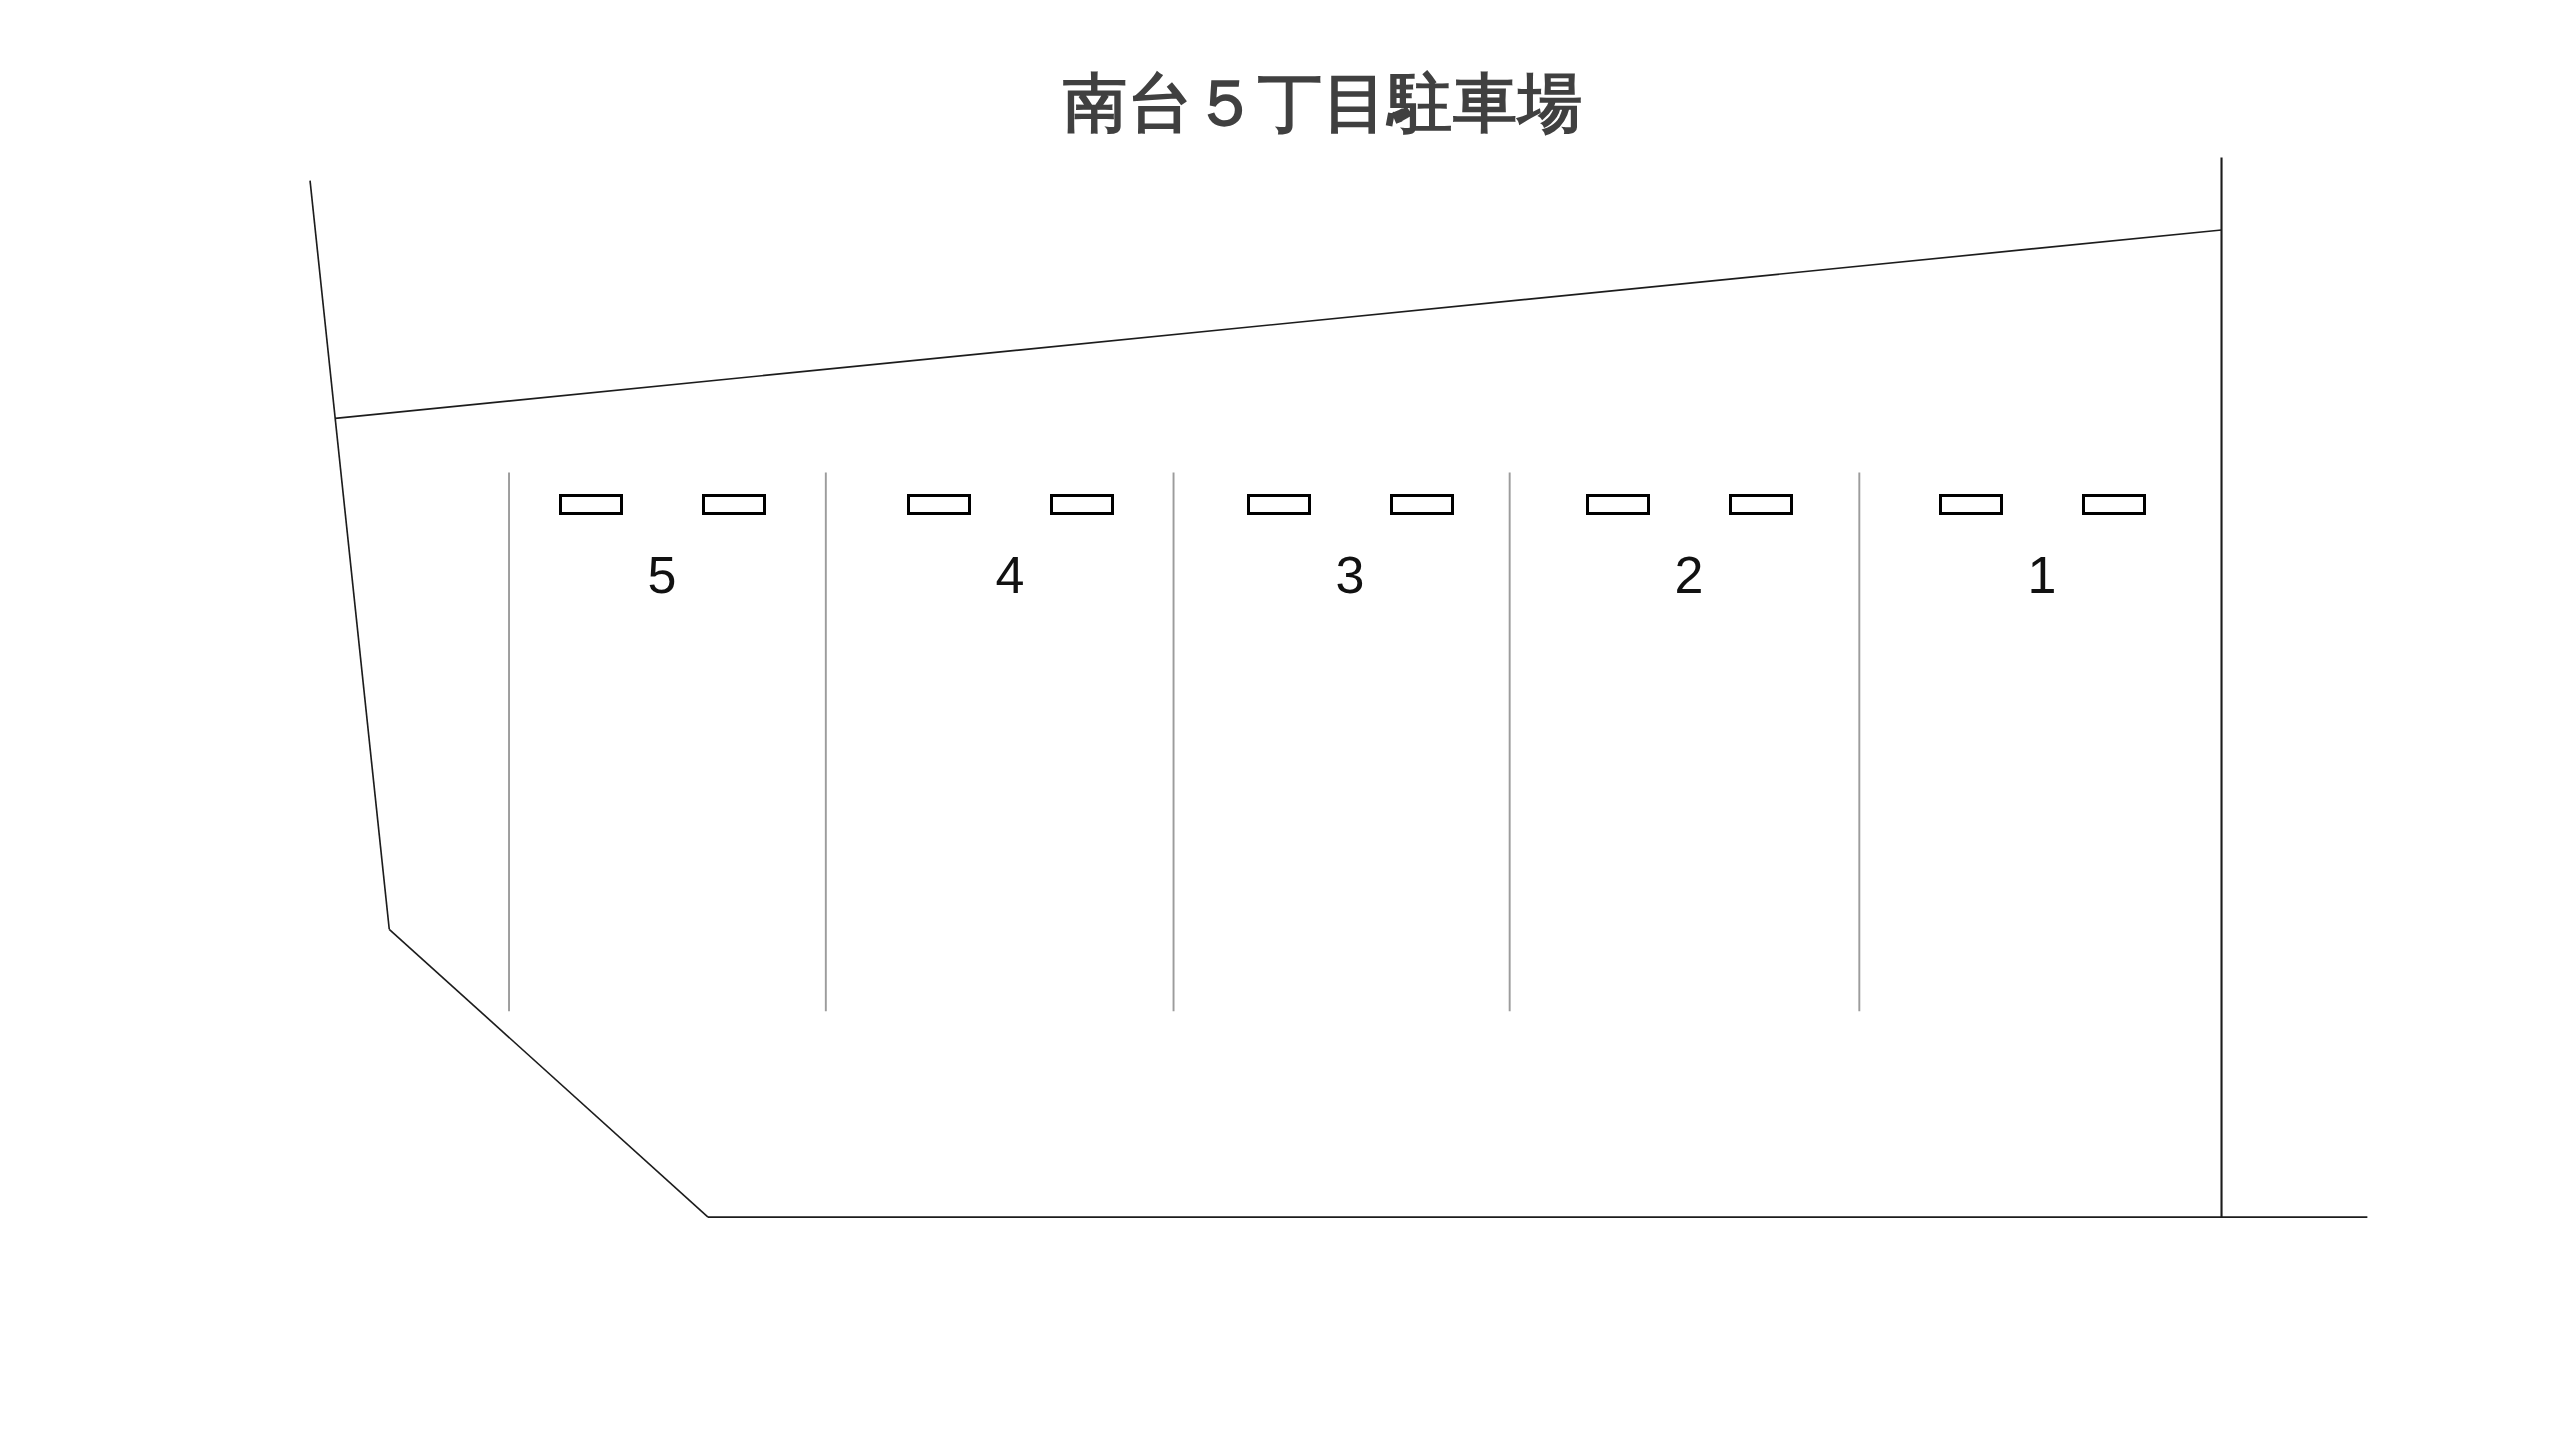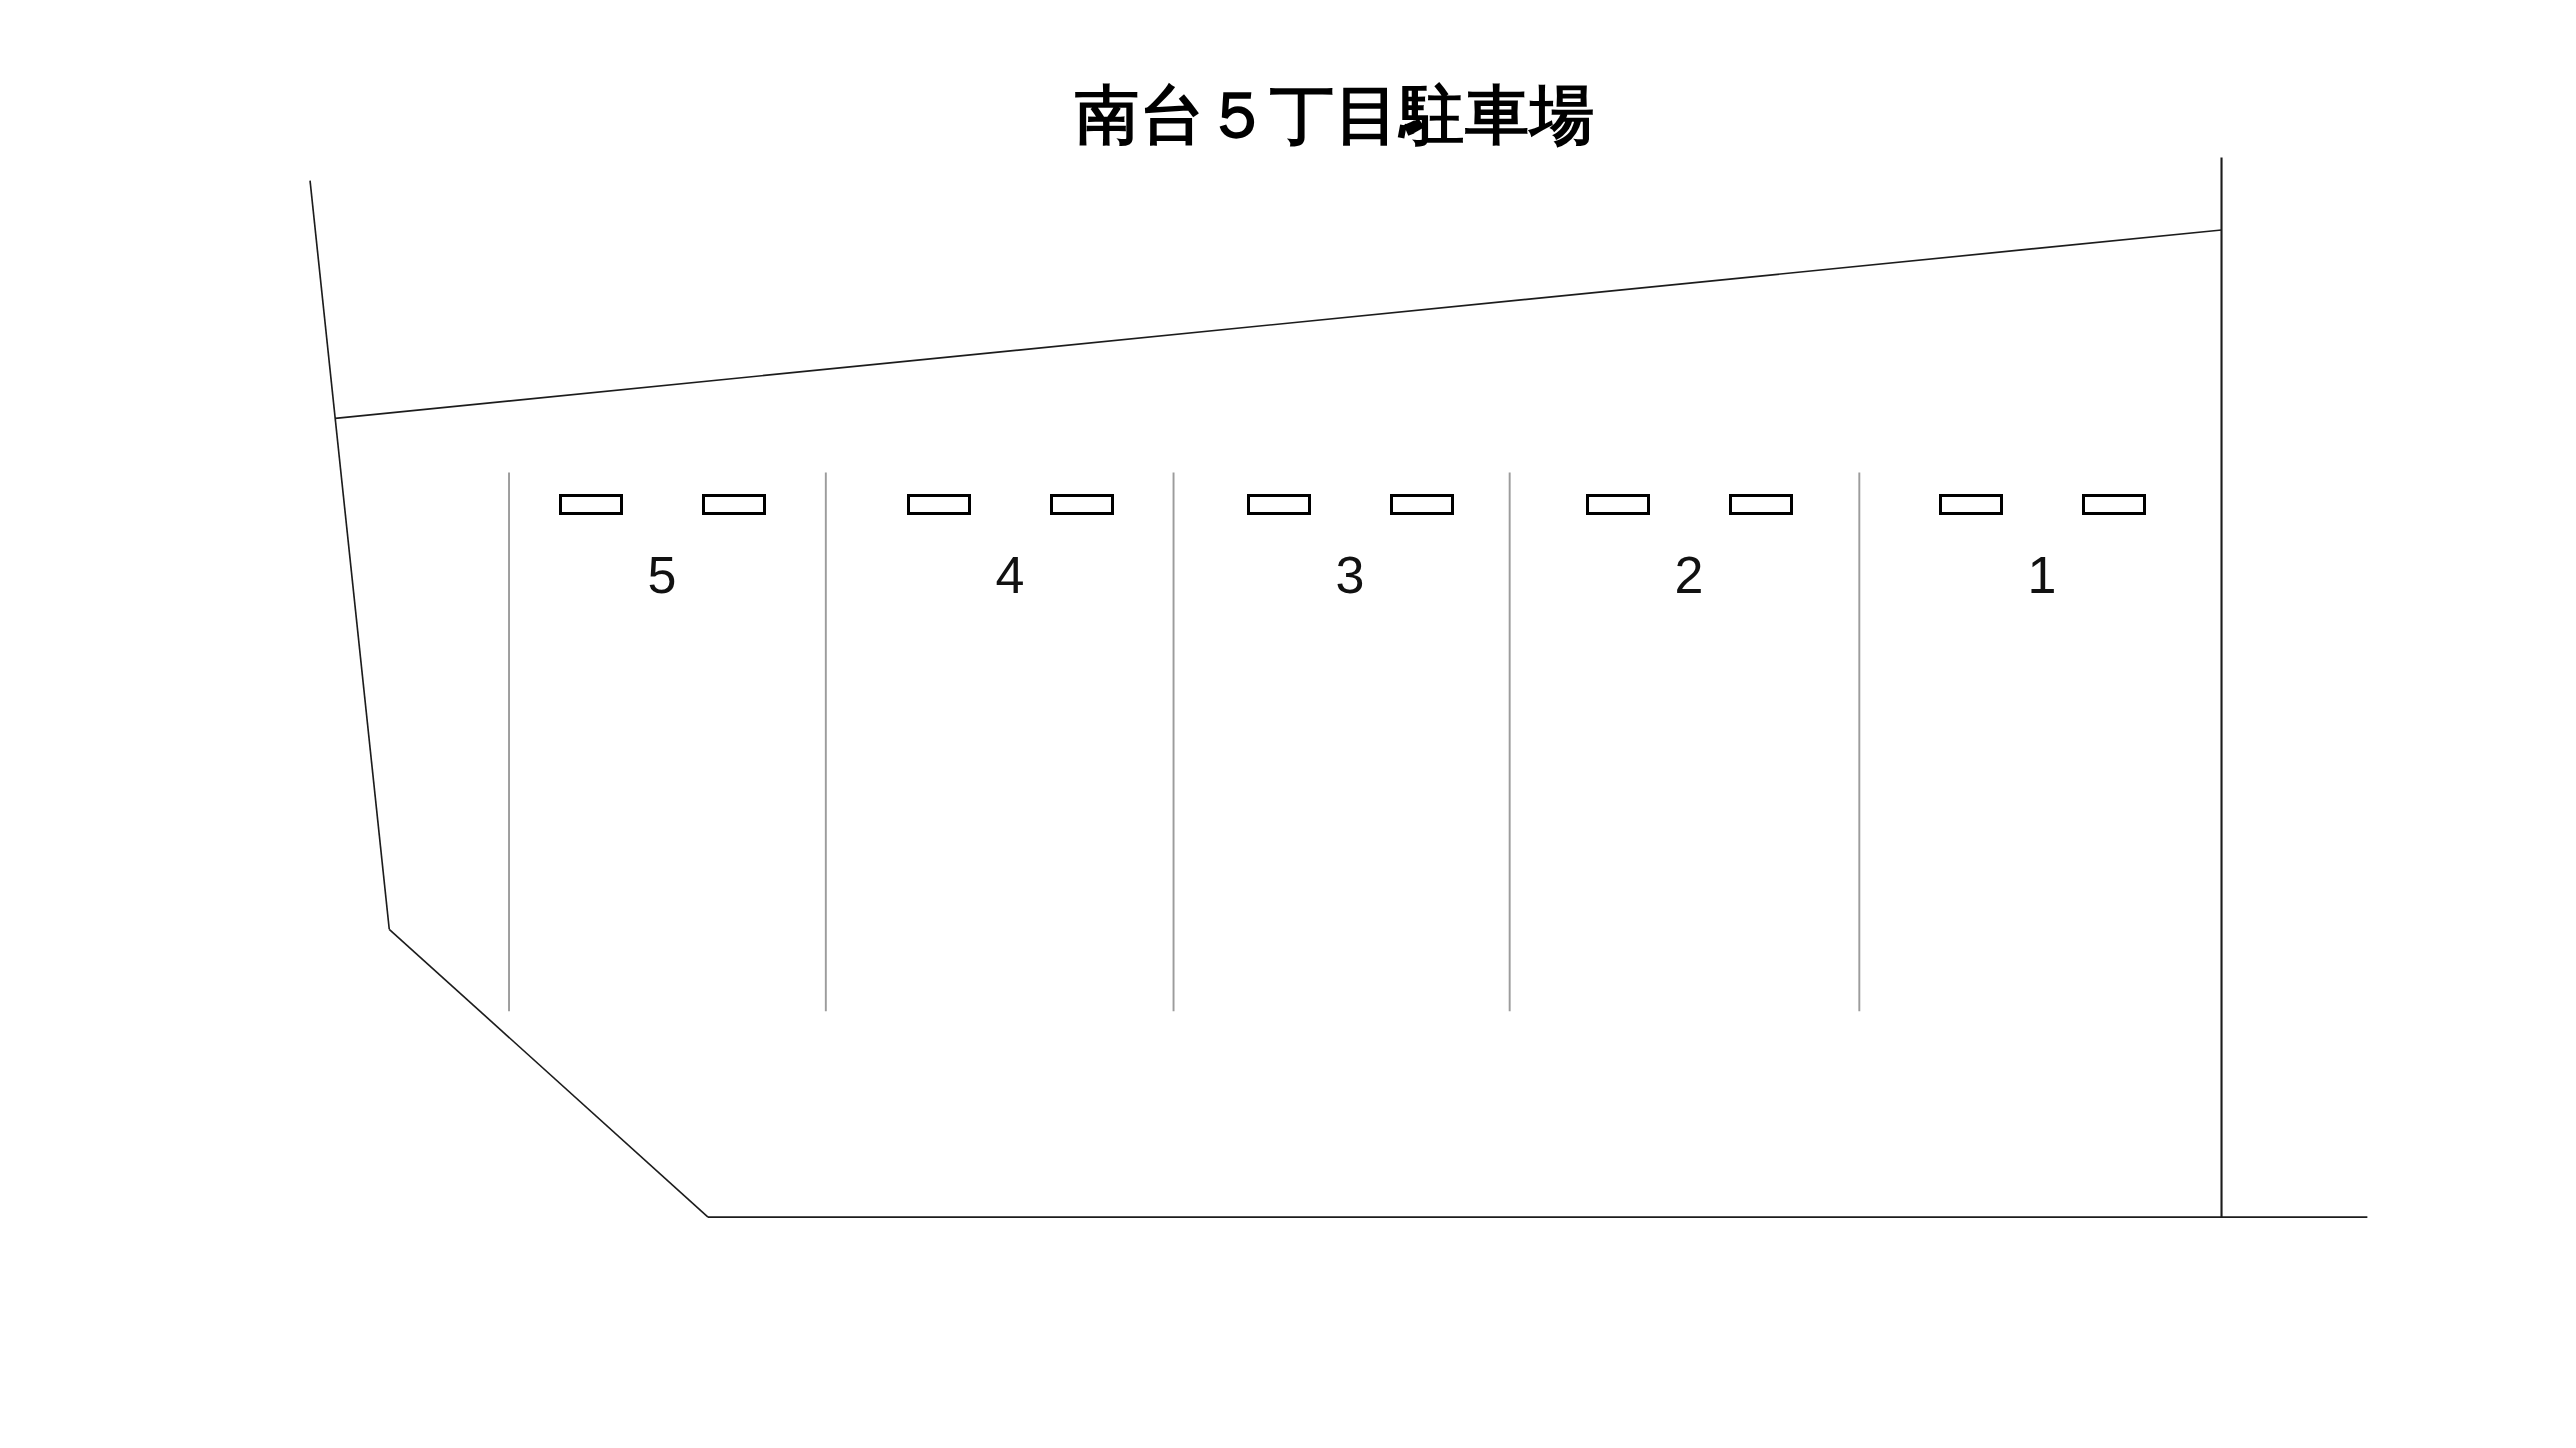--- a/index.html
+++ b/index.html
@@ -15,25 +15,25 @@
     position: relative;
     width: 2576px;
     height: 1449px;
     background: #ffffff;
   }
   .title {
     position: absolute;
     top: 68px;
     left: 1323px;
     transform: translateX(-50%);
-    margin: 12px;
+    margin: 0;
     font-size: 64px;
     line-height: 71px;
     font-weight: bold;
-    color: #000000;
+    color: #404040;
     letter-spacing: 1px;
     white-space: nowrap;
     font-family: "Liberation Sans", sans-serif;
   }
   svg.drawing {
     position: absolute;
     top: 0;
     left: 0;
   }
   .boundary-line {

